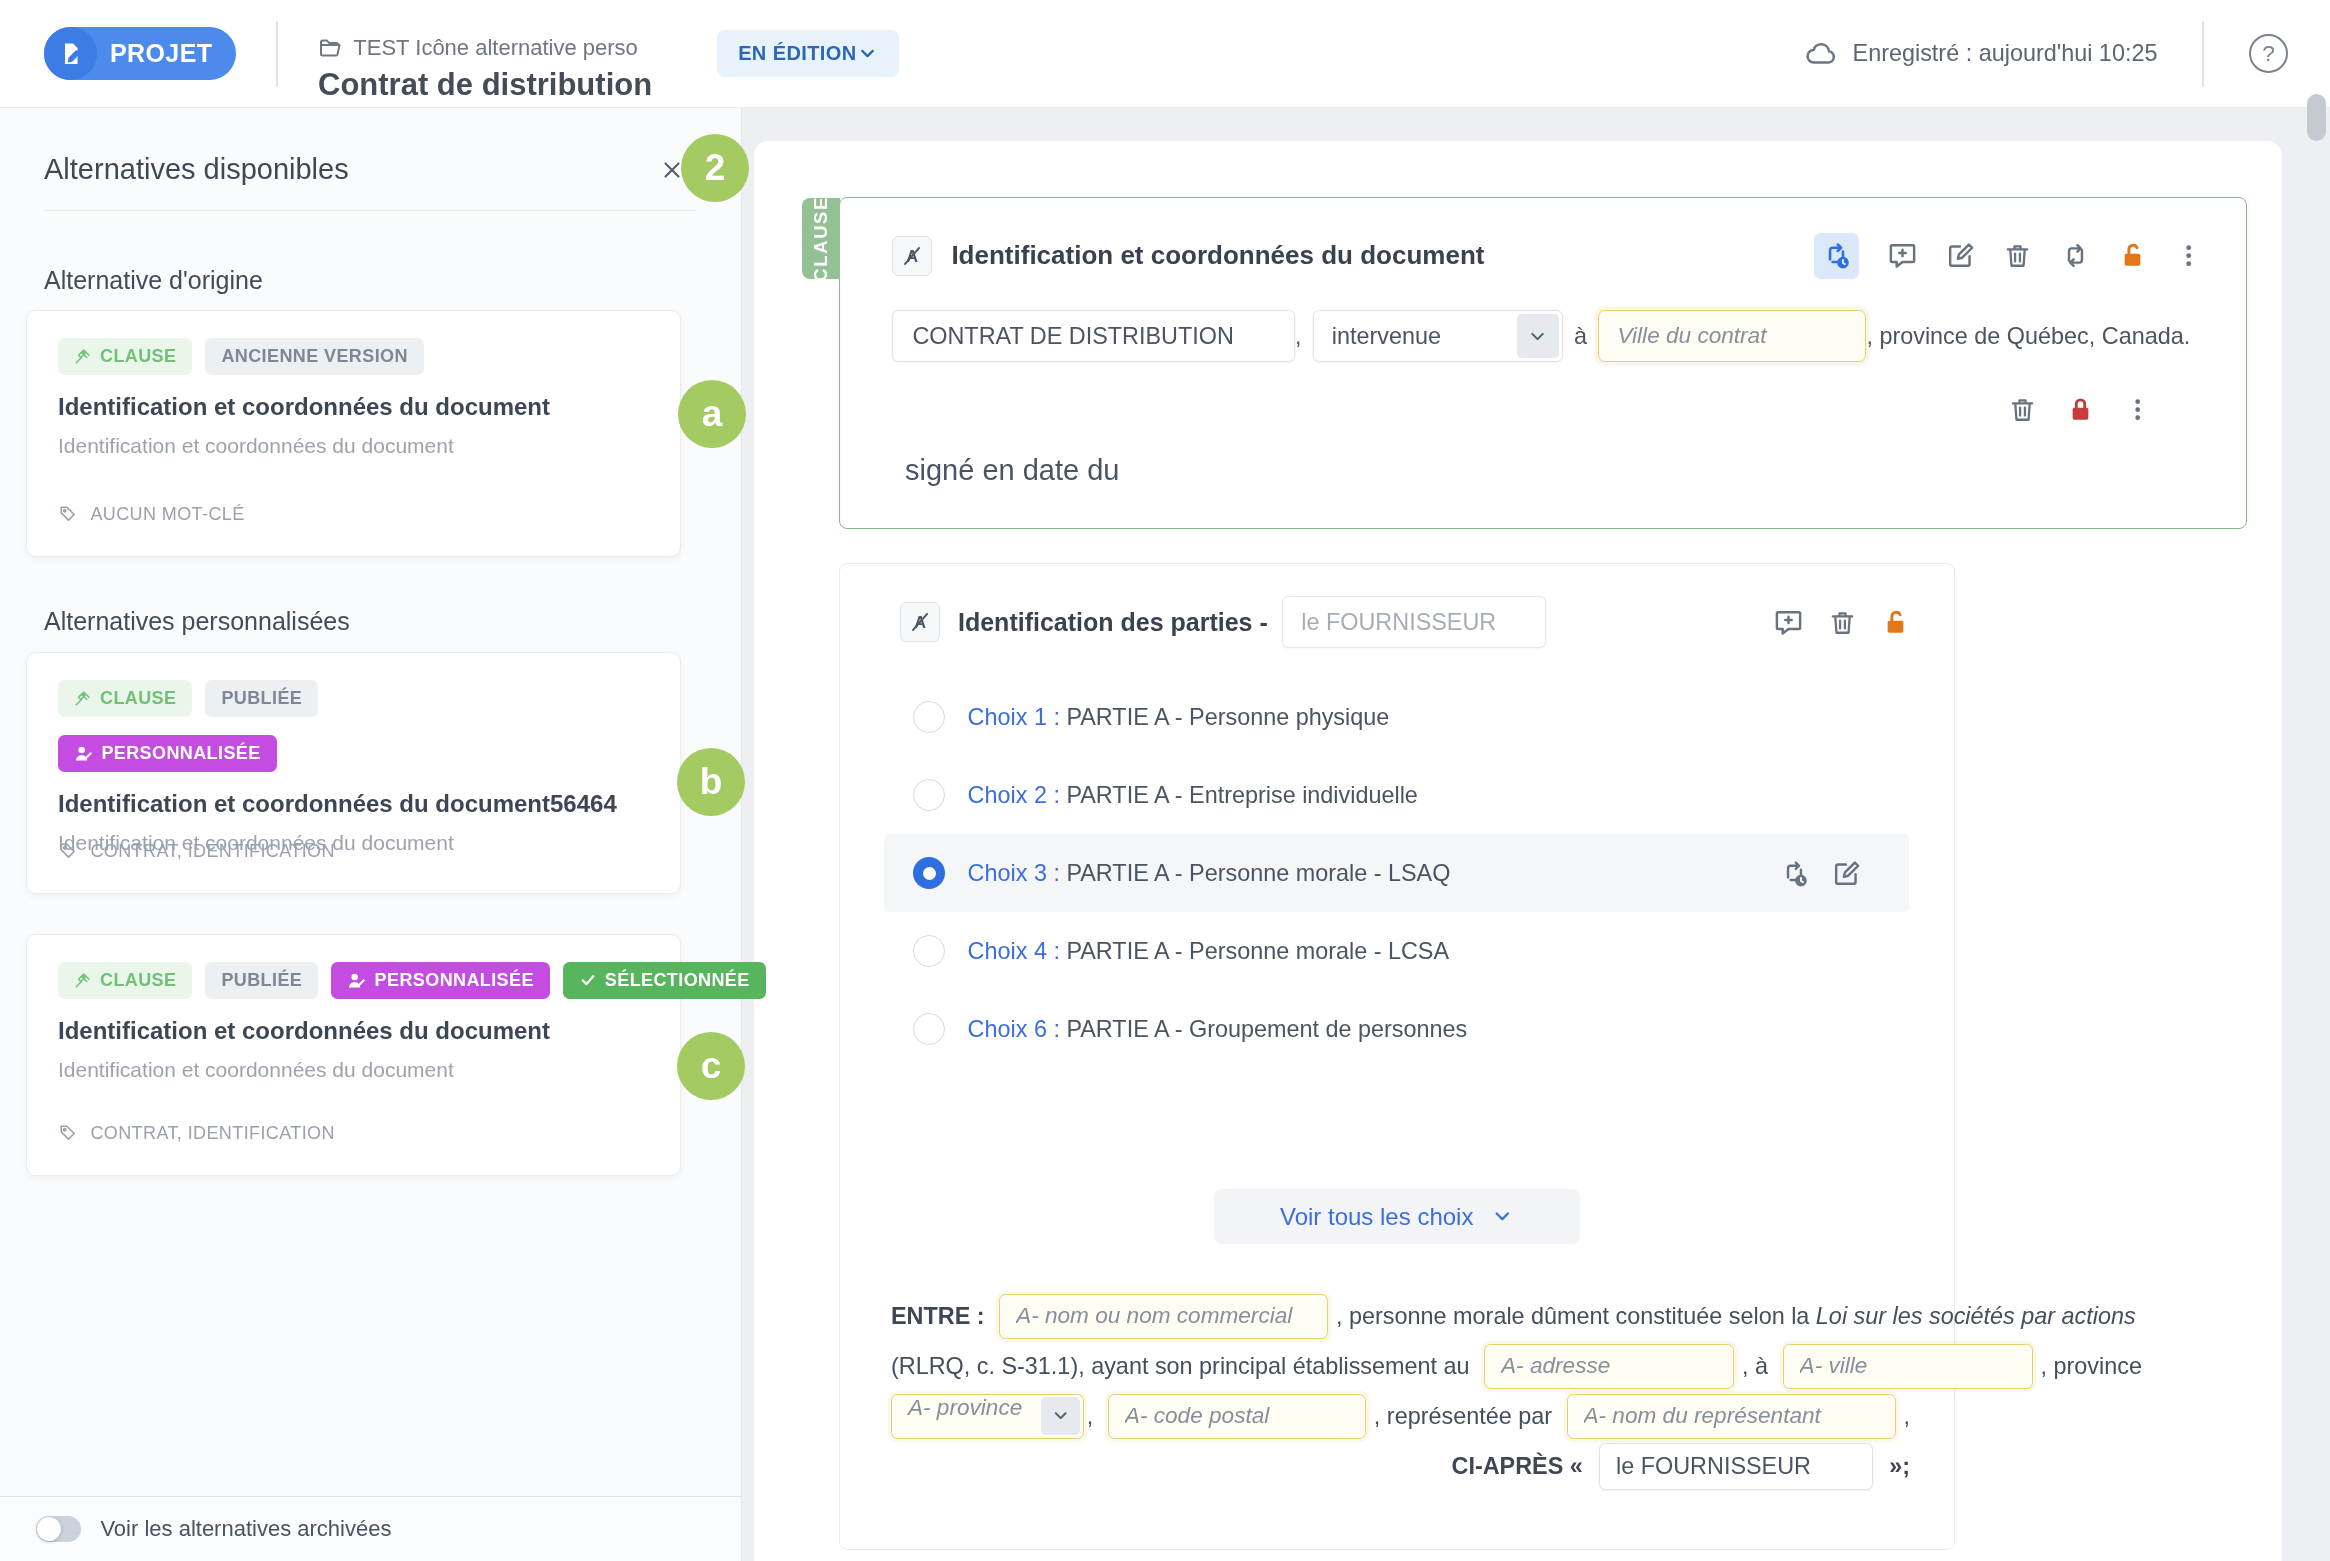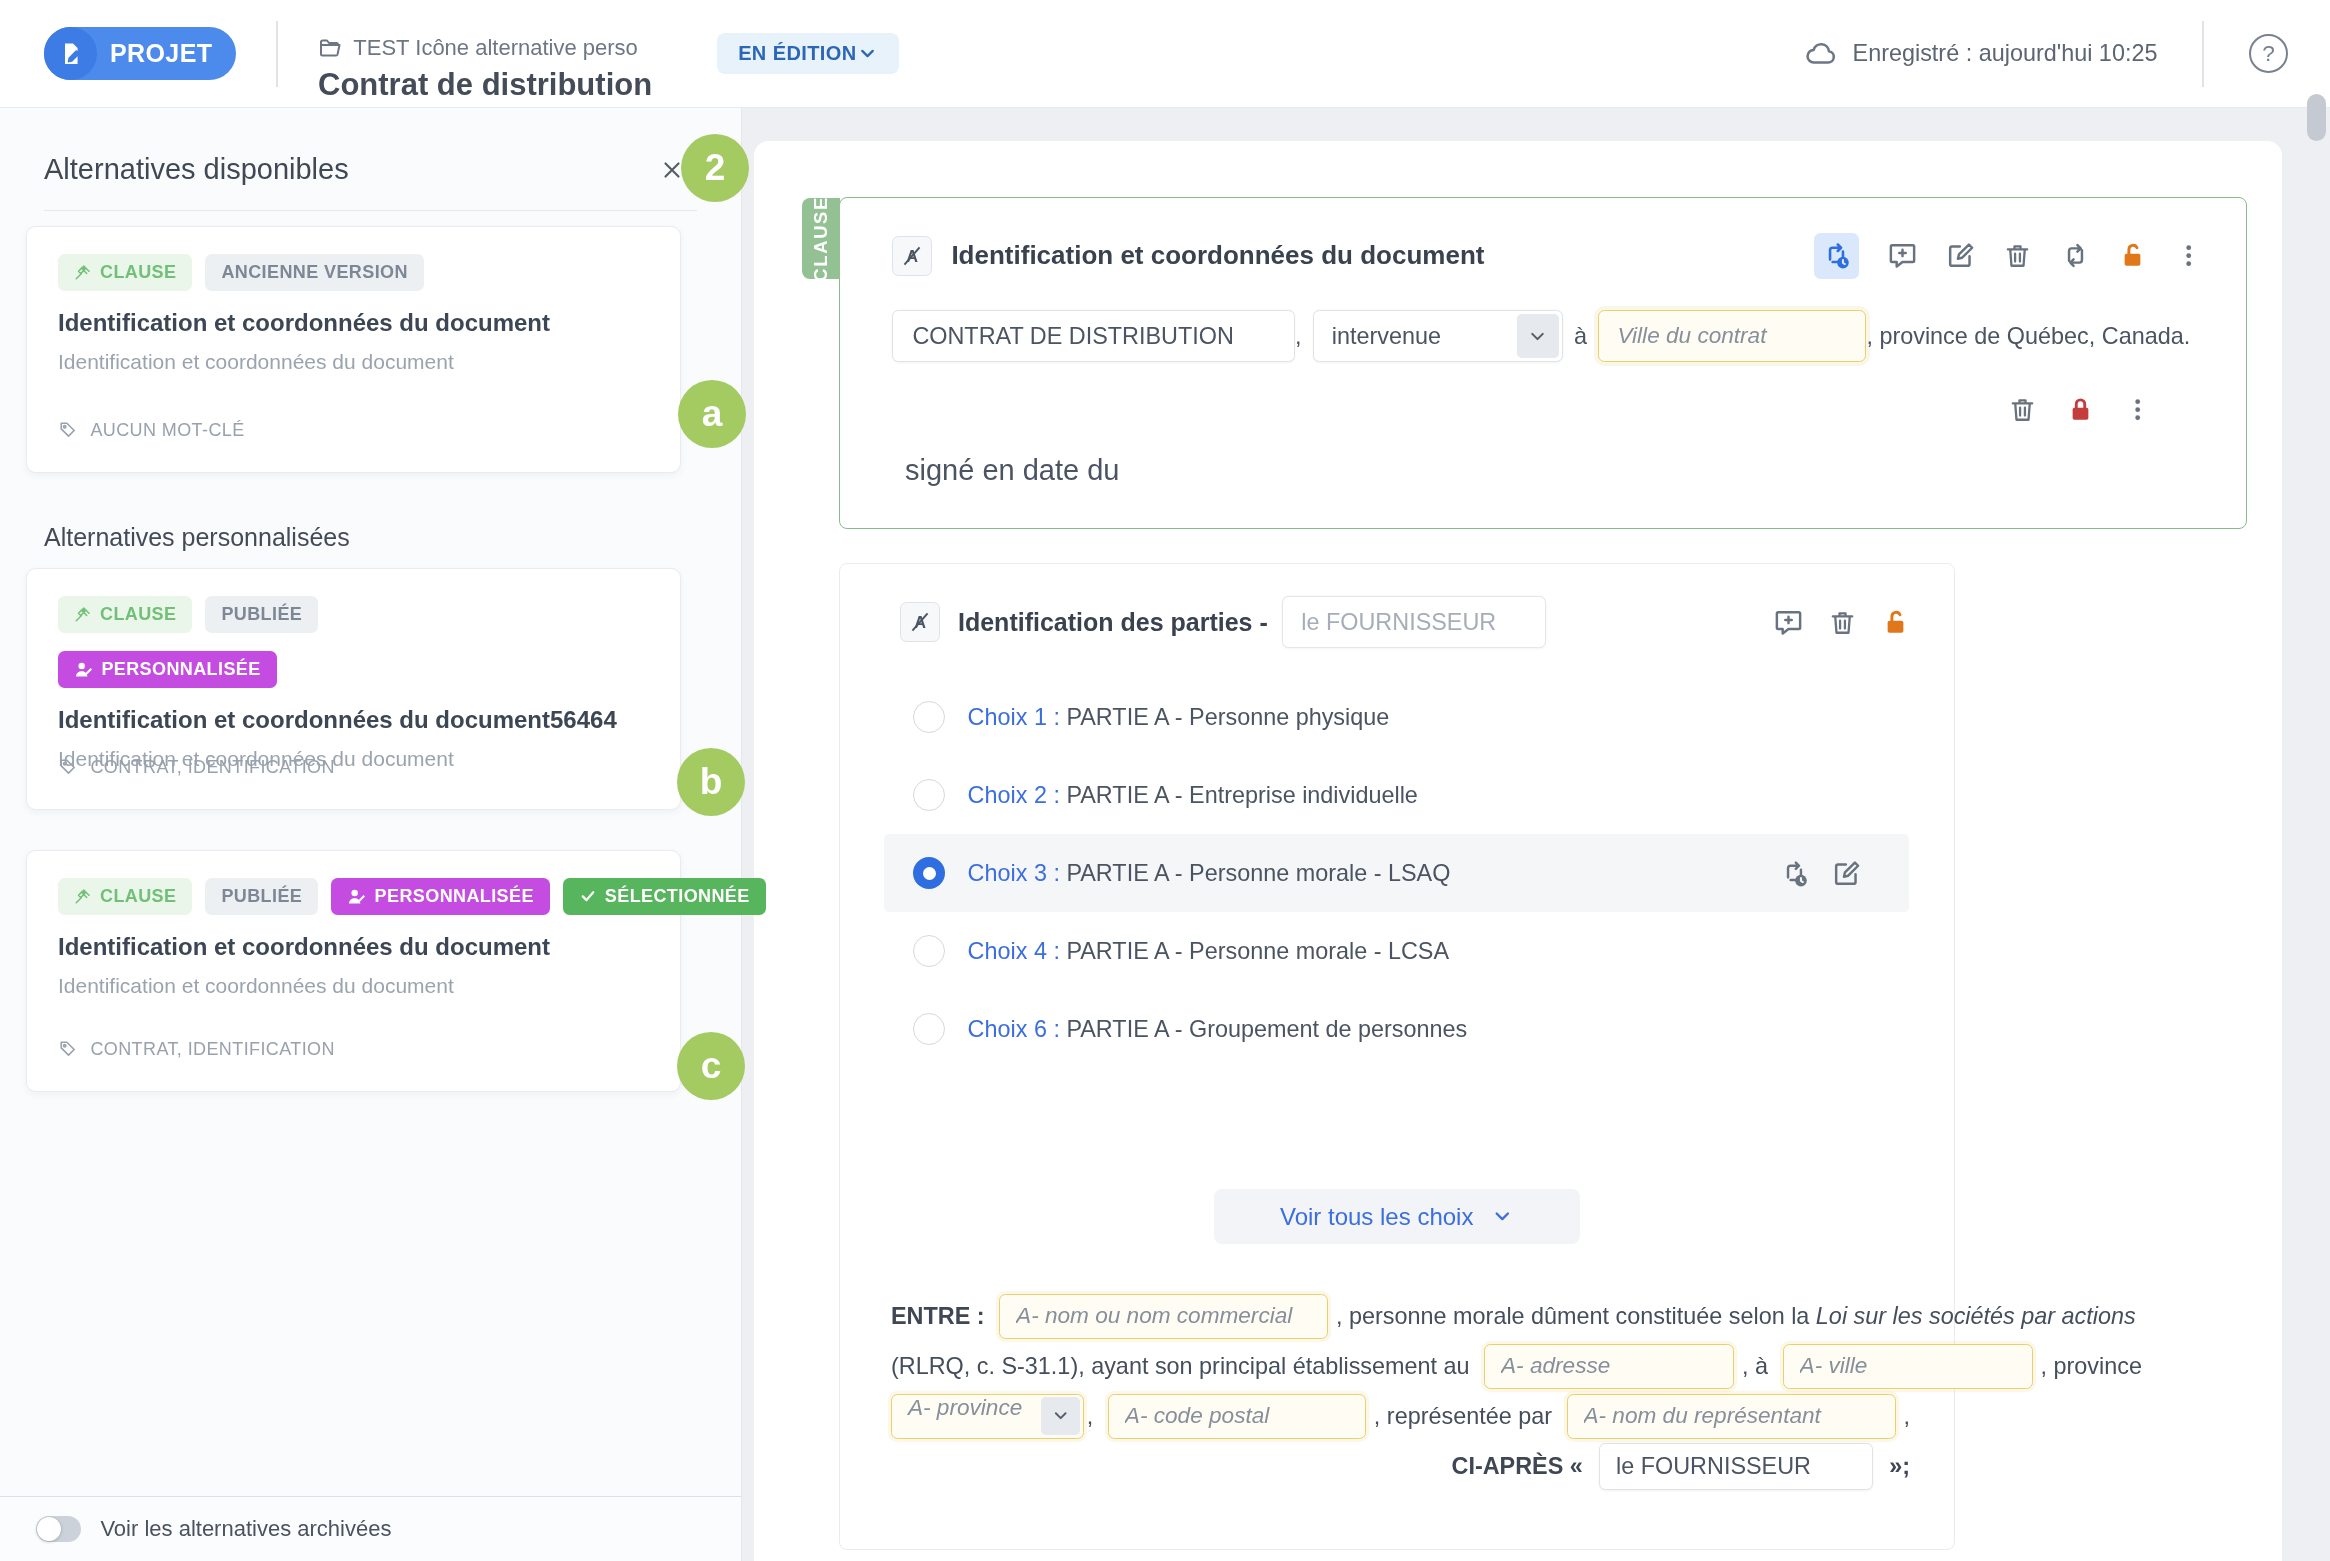--- a/index.html
+++ b/index.html
@@ -28,21 +28,21 @@
     display:flex; align-items:center; justify-content:center;
   }
   .projet-pill .pill-label{ color:#fff; font-weight:bold; font-size:25px; margin-left:13px; letter-spacing:0.4px;}
   .hdr-divider{ width:1.6px; height:66px; background:#e0e4e9; margin:0 40px; }
   .doc-block{ display:flex; flex-direction:column; gap:6.5px;margin-top:31px; }
   .breadcrumb-row{ display:flex; align-items:center; gap:11.3px; color:#6e7684; font-size:22px; }
   .doc-title{ font-size:31px; font-weight:600; color:#454c59; }
   .status-badge{
     margin-left:65px; background:#e8f2fb; color:#2b67b6; font-weight:bold;
     font-size:20px; letter-spacing:0.4px; border-radius:8px; padding:0 21px;
-    height:41px; display:flex; align-items:center; gap:0; cursor:pointer;
+    height:47px; display:flex; align-items:center; gap:0; cursor:pointer;
   }
   .hdr-right{ margin-left:auto; display:flex; align-items:center; margin-right:42px; }
   .saved-row{ display:flex; align-items:center; gap:14.5px; color:#5c6573; font-size:23.4px; }
   .hdr-divider2{ width:1.6px; height:66px; background:#e0e4e9; margin:0 45px; }
   .help-btn{
     width:39px; height:39px; border-radius:50%; border:2.4px solid #79818f;
     color:#79818f; font-size:22.6px; display:flex; align-items:center; justify-content:center;
     cursor:pointer; background:#fff;
   }
 
@@ -272,20 +272,21 @@
   <div class="sidebar-head">
     <div class="sidebar-title">Alternatives disponibles</div>
     <div class="close-x">
       <svg width="26" height="26" viewBox="0 0 24 24" fill="none" stroke="#555d6a" stroke-width="2" stroke-linecap="round">
           <path d="M6 6l12 12M18 6L6 18"></path>
         </svg>
     </div>
   </div>
   <div class="sidebar-sep"></div>
 
+  <div class="section-title">Alternative d'origine</div>
 
   <div class="alt-card first">
     <div class="badge-row">
       <span class="badge badge-clause">
         <span>
           <svg width="18" height="18" viewBox="0 0 24 24" fill="none" stroke="#72c077" stroke-width="2" stroke-linecap="round" stroke-linejoin="round">
             <path d="M13 4l7 7M10 7l7 7M11.5 5.5L6 11l3 3 5.5-5.5zM3 21l7-7"></path>
           </svg>
         </span>
         <span>CLAUSE</span>

